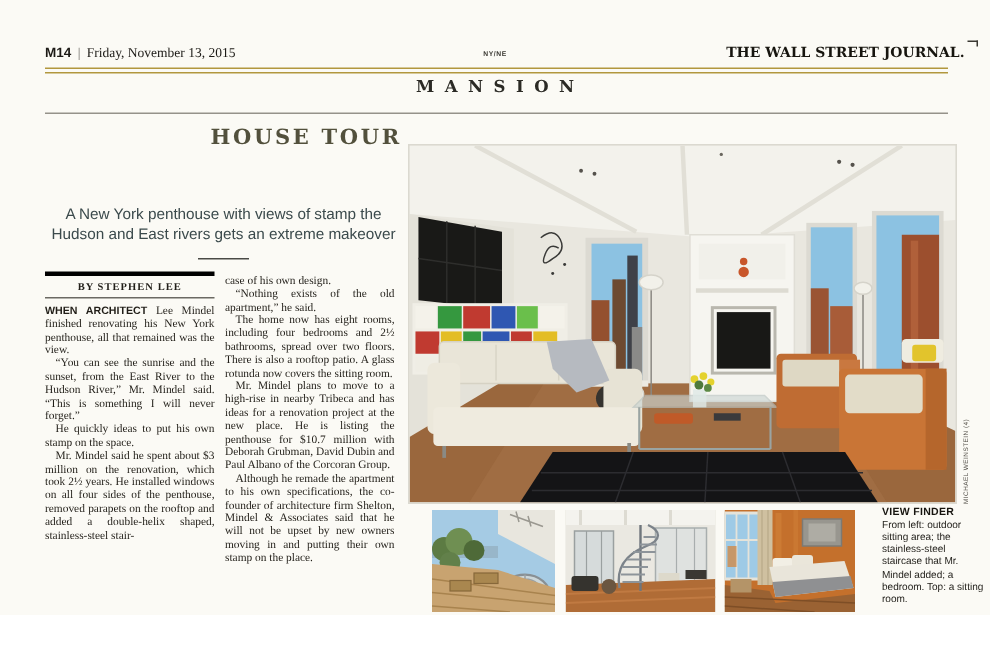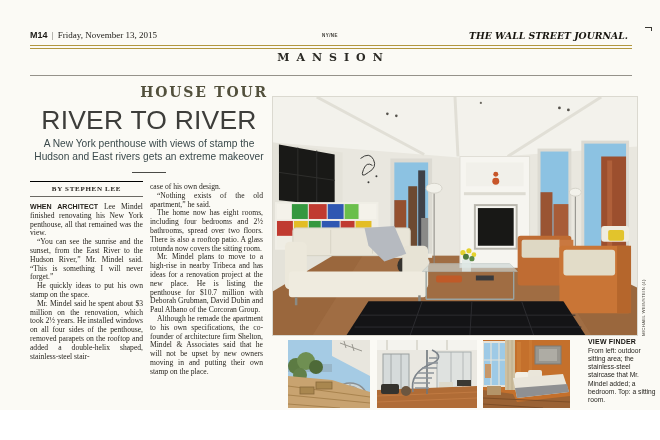--- a/index.html
+++ b/index.html
@@ -14,22 +14,22 @@
   }
   .abs { position: absolute; }
 
   
   .mast-left { left:30px; top:30px; font-size:9px; color:#1c1a16; white-space:nowrap; }
   .mast-left .pagelabel { font-family:"Liberation Sans",sans-serif; font-weight:700; font-size:9px; }
   .mast-left .sep { color:#6b6962; padding:0 2px; }
   .mast-edition { left:0; right:0; top:33px; text-align:center;
     font-family:"Liberation Sans",sans-serif; font-weight:700; font-size:4.5px;
     letter-spacing:.4px; color:#3a3832; }
-  .mast-right { right:32px; top:30px; font-family:"DejaVu Serif",serif; font-weight:700;
-    font-size:9.3px; color:#17150f; white-space:nowrap;font-style:italic; }
+  .mast-right { right:17px; top:30px; font-family:"DejaVu Serif",serif; font-weight:700;
+    font-size:9.3px; color:#17150f; white-space:nowrap; }
   .fold-mark { left:645px; top:27px; width:7px; height:4px;
     border-top:1.5px solid #3a3833; border-right:1.5px solid #3a3833; }
   .rule-gold { left:30px; width:602px; top:45px; height:3.5px;
     border-top:1.3px solid var(--gold-rule,#b2973e);
     border-bottom:1.2px solid var(--gold-rule,#b2973e); }
   .section-title { left:0; right:0; top:51px; text-align:center;
     font-family:"DejaVu Serif",serif; font-weight:700; font-size:11px;
     letter-spacing:7px; padding-left:7px; color:#2b2a25; }
   .rule-gray { left:30px; width:602px; top:75px; border-top:1px solid #95928a; }
 
@@ -40,21 +40,21 @@
   .headline { left:18px; top:105px; width:262px; text-align:center;
     font-family:"Liberation Sans",sans-serif; font-weight:400; font-size:26.5px;
     color:var(--headline,#3d3d3a); letter-spacing:.2px; white-space:nowrap; }
   .subhead { left:30px; top:137px; width:238px; text-align:center;
     font-family:"Liberation Sans",sans-serif; font-size:10.2px; line-height:13px;
     color:var(--subhead,#3b4a4c); }
   .subhead-rule { left:132px; top:172px; width:34px; border-top:1.3px solid #4a4a46; }
 
   
   .byline { left:30px; top:181px; width:113px; text-align:center;
-    border-top:1px solid #000000; border-bottom:1px solid #6b6963;
+    border-top:3px solid #000000; border-bottom:1px solid #6b6963;
     padding:3px 0 2.5px; font-weight:700; font-size:7px; letter-spacing:.7px; color:#211e19; }
   .col { width:113px; font-size:7.6px; line-height:8.8px; text-align:justify; color:#211e18; }
   .col1 { left:30px; top:203px; }
   .col2 { left:150px; top:183px; }
   .col p { margin:0; }
   .col p.ind { text-indent:7px; }
   .lead-in { font-family:"Liberation Sans",sans-serif; font-weight:700; font-size:7.1px; }
 
   
   figure { position:absolute; overflow:hidden; background:#e8e6df; }
@@ -85,21 +85,20 @@
     <span>Friday, November 13, 2015</span>
   </div>
   <div class="abs mast-edition">NY/NE</div>
   <div class="abs mast-right">THE WALL STREET JOURNAL.</div>
   <div class="abs fold-mark"></div>
   <div class="abs rule-gold"></div>
   <div class="abs section-title">MANSION</div>
   <div class="abs rule-gray"></div>
 
   <div class="abs kicker">HOUSE TOUR</div>
-  <div class="abs headline">RIVER TO RIVER</div>
   <div class="abs subhead">A New York penthouse with views of stamp the Hudson and East rivers gets an extreme makeover</div>
   <div class="abs subhead-rule"></div>
 
   <div class="abs byline">BY STEPHEN LEE</div>
 
   <div class="abs col col1">
     <p><span class="lead-in">WHEN ARCHITECT</span> <span>Lee Mindel finished renovating his New York penthouse, all that remained was the view.</span></p>
     <p class="ind">“You can see the sunrise and the sunset, from the East River to the Hudson River,” Mr. Mindel said. “This is something I will never forget.”</p>
     <p class="ind">He quickly ideas to put his own stamp on the space.</p>
     <p class="ind">Mr. Mindel said he spent about $3 million on the renovation, which took 2½ years. He installed windows on all four sides of the penthouse, removed parapets on the rooftop and added a double-helix shaped, stainless-steel stair-</p>

